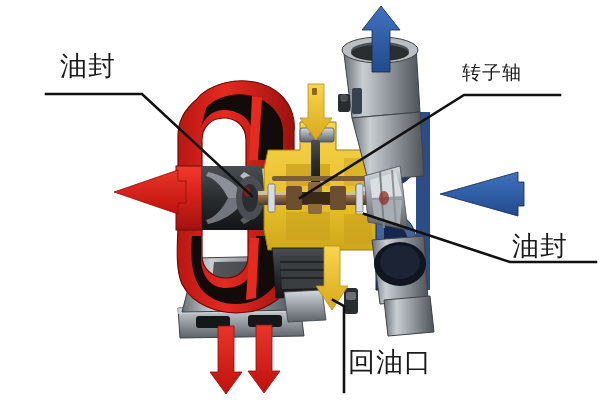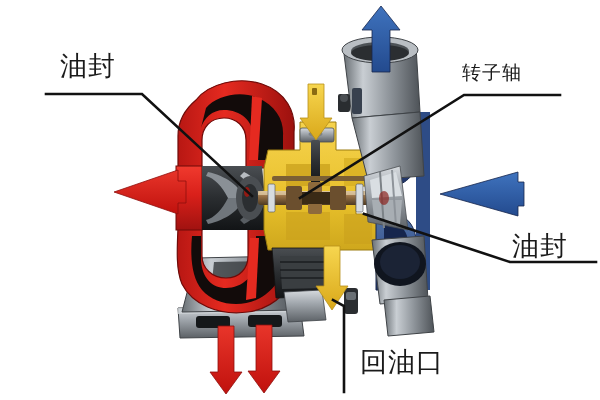--- a/index.html
+++ b/index.html
@@ -15,21 +15,21 @@
     font-family:"DejaVu Sans","Liberation Sans",sans-serif;
     color:#1a1a1a;
     white-space:nowrap;
     letter-spacing:1px;
     line-height:1;
     font-weight:400;
   }
   #lbl-seal-top{left:60px;top:52px;font-size:27px;}
   #lbl-rotor{left:462px;top:63px;font-size:19px;}
   #lbl-seal-right{left:512px;top:232px;font-size:27px;}
-  #lbl-oilret{left:348px;top:348px;font-size:27px;margin-left:12px;}
+  #lbl-oilret{left:348px;top:348px;font-size:27px;}
 </style>
 </head>
 <body>
 
 <div id="stage">
 
   <svg width="600" height="400" viewBox="0 0 600 400">
     <defs>
       <linearGradient id="gRed" x1="0" y1="0" x2="0" y2="1">
         <stop offset="0%" stop-color="#F03A2E"></stop>

